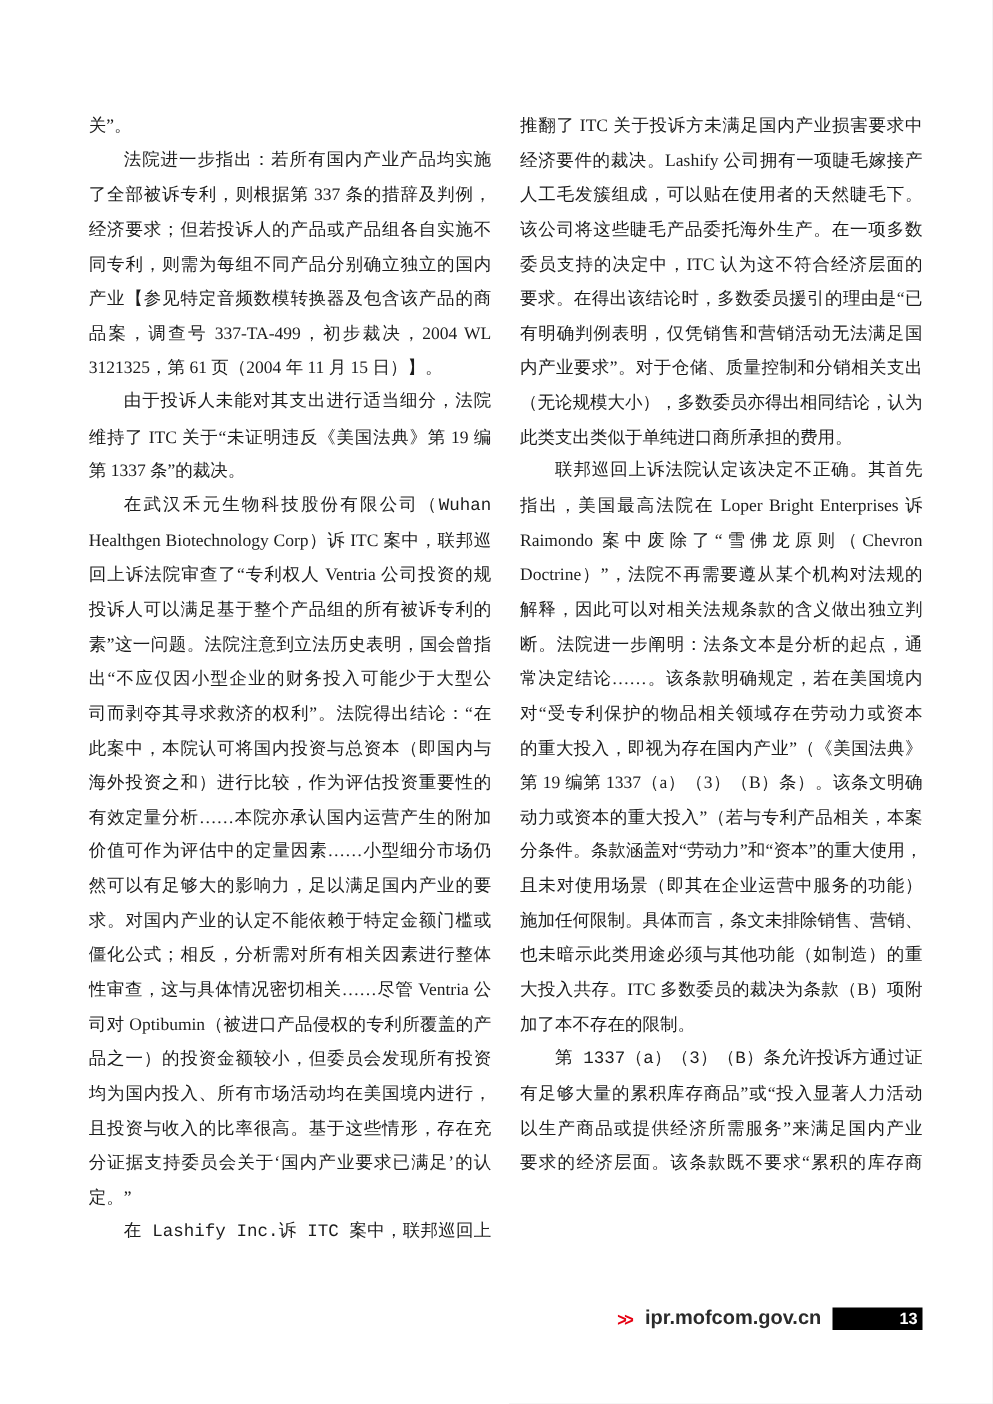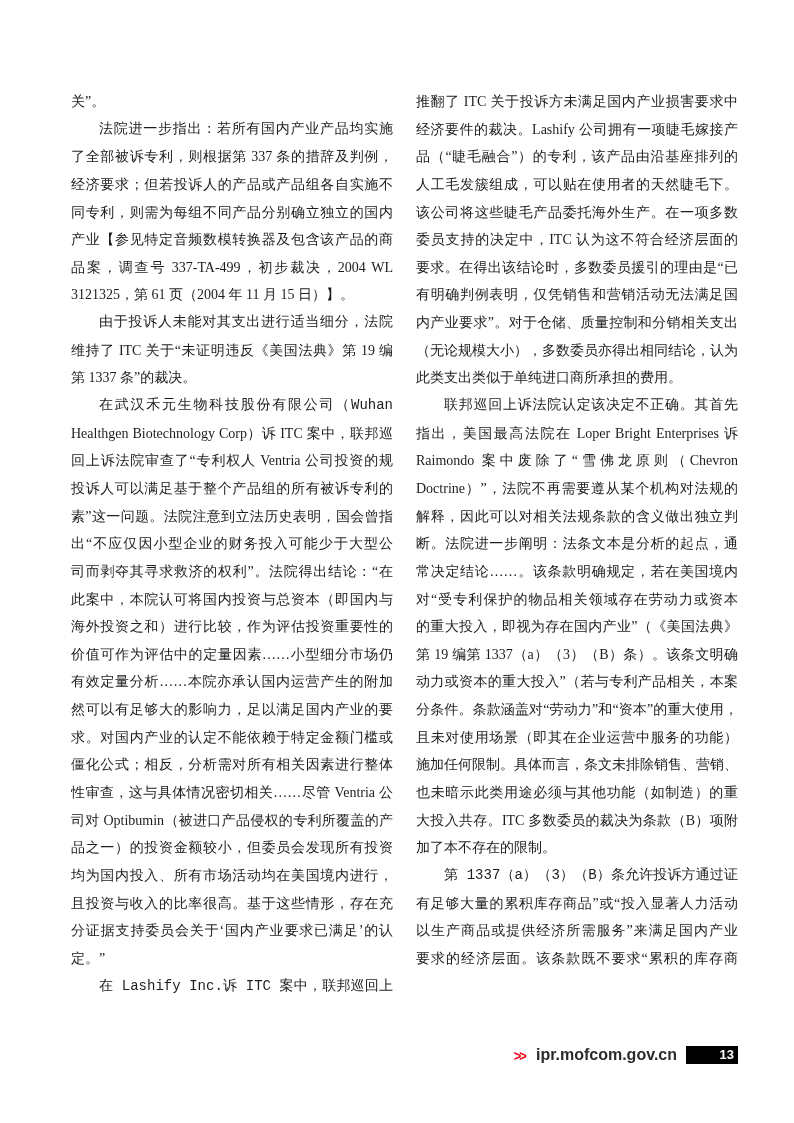--- a/index.html
+++ b/index.html
@@ -48,21 +48,21 @@
     letter-spacing: -2px;
     margin-right: 2px;
     transform: scaleY(1.15);
   }
   .site {
     font-weight: 700;
     font-size: 16px;
     color: #2b2b2b;
   }
   .pagebox {
-    width: 52px;
+    width: 72px;
     height: 18px;
     line-height: 18px;
     text-align: right;
     padding-right: 4px;
     font-weight: 700;
     font-size: 13px;
   }
 </style>
 </head>
 <body>
@@ -83,38 +83,37 @@
         <div class="line flush">第 1337 条”的裁决。</div>
         <div class="line indent">在武汉禾元生物科技股份有限公司（Wuhan</div>
         <div class="line">Healthgen Biotechnology Corp）诉 ITC 案中，联邦巡</div>
         <div class="line">回上诉法院审查了“专利权人 Ventria 公司投资的规</div>
         <div class="line">投诉人可以满足基于整个产品组的所有被诉专利的</div>
         <div class="line">素”这一问题。法院注意到立法历史表明，国会曾指</div>
         <div class="line">出“不应仅因小型企业的财务投入可能少于大型公</div>
         <div class="line">司而剥夺其寻求救济的权利”。法院得出结论：“在</div>
         <div class="line">此案中，本院认可将国内投资与总资本（即国内与</div>
         <div class="line">海外投资之和）进行比较，作为评估投资重要性的</div>
+        <div class="line">有效定量分析……本院亦承认国内运营产生的附加</div>
         <div class="line">价值可作为评估中的定量因素……小型细分市场仍</div>
-        <div class="line">有效定量分析……本院亦承认国内运营产生的附加</div>
         <div class="line">然可以有足够大的影响力，足以满足国内产业的要</div>
         <div class="line">求。对国内产业的认定不能依赖于特定金额门槛或</div>
         <div class="line">僵化公式；相反，分析需对所有相关因素进行整体</div>
         <div class="line">性审查，这与具体情况密切相关……尽管 Ventria 公</div>
         <div class="line">司对 Optibumin（被进口产品侵权的专利所覆盖的产</div>
         <div class="line">品之一）的投资金额较小，但委员会发现所有投资</div>
         <div class="line">均为国内投入、所有市场活动均在美国境内进行，</div>
         <div class="line">且投资与收入的比率很高。基于这些情形，存在充</div>
         <div class="line">分证据支持委员会关于‘国内产业要求已满足’的认</div>
         <div class="line flush">定。”</div>
         <div class="line indent">在 Lashify Inc.诉 ITC 案中，联邦巡回上诉法院</div>
       </div>
     <div class="col">
         <div class="line">推翻了 ITC 关于投诉方未满足国内产业损害要求中</div>
         <div class="line">经济要件的裁决。Lashify 公司拥有一项睫毛嫁接产</div>
-        <div class="line">品（“睫毛融合”）的专利，该产品由沿基座排列的</div>
         <div class="line">人工毛发簇组成，可以贴在使用者的天然睫毛下。</div>
         <div class="line">该公司将这些睫毛产品委托海外生产。在一项多数</div>
         <div class="line">委员支持的决定中，ITC 认为这不符合经济层面的</div>
         <div class="line">要求。在得出该结论时，多数委员援引的理由是“已</div>
         <div class="line">有明确判例表明，仅凭销售和营销活动无法满足国</div>
         <div class="line">内产业要求”。对于仓储、质量控制和分销相关支出</div>
         <div class="line">（无论规模大小），多数委员亦得出相同结论，认为</div>
         <div class="line flush">此类支出类似于单纯进口商所承担的费用。</div>
         <div class="line indent">联邦巡回上诉法院认定该决定不正确。其首先</div>
         <div class="line">指出，美国最高法院在 Loper Bright Enterprises 诉</div>

